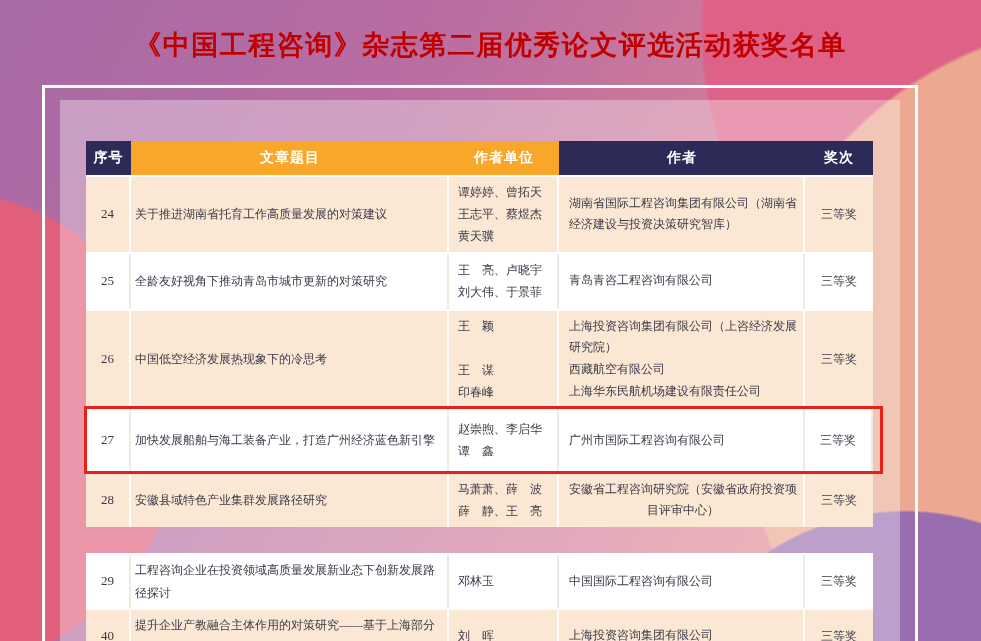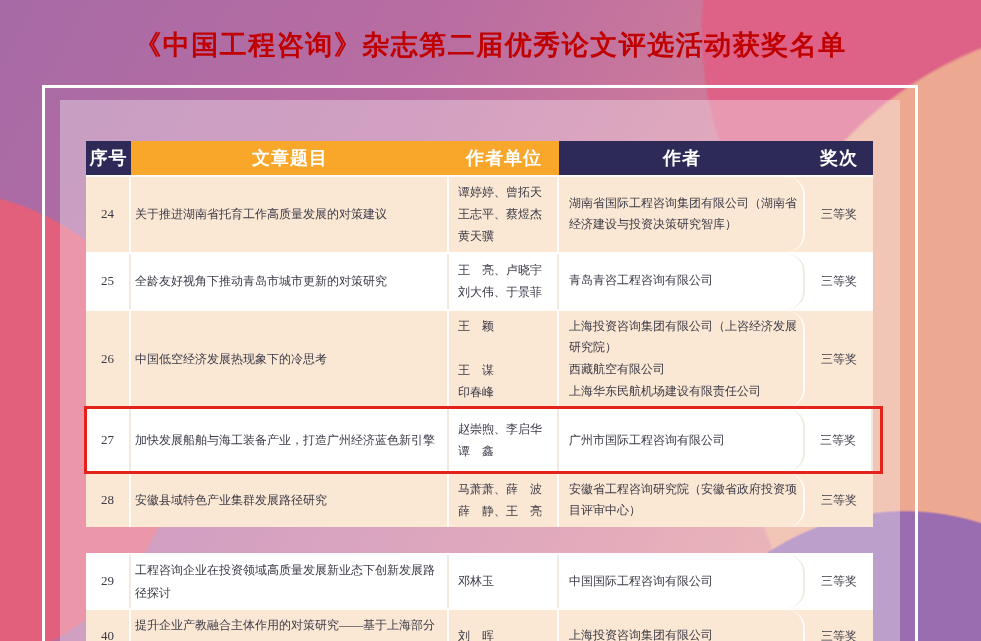--- a/index.html
+++ b/index.html
@@ -34,38 +34,38 @@
     font-family:"Liberation Sans",sans-serif;font-weight:900;font-size:27px;
     color:var(--title-red);letter-spacing:1.5px;
   }
   .frame{position:absolute;left:42px;top:85px;width:876px;height:580px;border:3px solid #ffffff;}
   .panel{position:absolute;left:60px;top:100px;width:840px;height:560px;background:rgba(255,255,255,0.35);}
   .award-table{position:absolute;left:86px;top:133px;width:787px;}
   .thead,.trow{display:grid;grid-template-columns:45px 318px 110px 246px 68px;}
   .thead{height:42px;}
   .hcell{
     display:flex;align-items:center;justify-content:center;color:#ffffff;
-    font-family:"Liberation Sans",sans-serif;font-weight:700;font-size:18px;letter-spacing:1px;margin-top:8px;
+    font-family:"Liberation Sans",sans-serif;font-weight:700;font-size:14px;letter-spacing:1px;margin-top:8px;
   }
   .hcell.navy{background:var(--header-navy);}
   .hcell.orange{background:var(--header-orange);}
   .trow{position:relative;border-top:2px solid rgba(255,255,255,0.9);}
   .trow.peach{background:var(--row-peach);}
   .trow.white{background:var(--row-white);}
   .cell{
     display:flex;align-items:center;font-size:12px;color:var(--cell-text);
     line-height:1.85;white-space:pre-line;padding:4px;
     border-right:2px solid rgba(255,255,255,0.85);
   }
   .trow.white .cell{border-right-color:#f0eae2;}
   .cell:last-child{border-right:none;}
   .c-no{justify-content:center;font-size:13px;}
   .c-title{padding-left:4px;padding-right:4px;}
   .c-authors{padding-left:9px;}
-  .c-org{padding-left:10px;padding-right:6px;line-height:1.8;border-radius:18px;}
+  .c-org{padding-left:10px;padding-right:6px;line-height:1.8;}
   .c-award{justify-content:center;}
   .highlight-box{
     position:absolute;left:-2px;top:-3px;width:calc(100% + 12px);height:calc(100% + 6px);
     border:3px solid var(--highlight-red);pointer-events:none;z-index:5;
   }
   .tier-bar{margin-top:2px;height:13px;background:linear-gradient(90deg,var(--bar-yellow),var(--bar-orange));}
 </style>
 </head>
 <body>
 
@@ -114,21 +114,21 @@
   </div>
       <div class="trow white" style="min-height: 64px;">
     <div class="cell c-no">27</div>
     <div class="cell c-title">加快发展船舶与海工装备产业，打造广州经济蓝色新引擎</div>
     <div class="cell c-authors">赵崇煦、李启华
 谭　鑫</div>
     <div class="cell c-org">广州市国际工程咨询有限公司</div>
     <div class="cell c-award">三等奖</div>
   <div class="highlight-box"></div>
       </div>
-      <div class="trow peach" style="min-height: 56px;">
+      <div class="trow peach" style="min-height: 56px; text-align: center;">
     <div class="cell c-no">28</div>
     <div class="cell c-title">安徽县域特色产业集群发展路径研究</div>
     <div class="cell c-authors">马萧萧、薛　波
 薛　静、王　亮</div>
     <div class="cell c-org">安徽省工程咨询研究院（安徽省政府投资项目评审中心）</div>
     <div class="cell c-award">三等奖</div>
   </div>
       <div class="trow white" style="min-height: 52px; margin-top: 26px;">
     <div class="cell c-no">29</div>
     <div class="cell c-title">工程咨询企业在投资领域高质量发展新业态下创新发展路径探讨</div>

